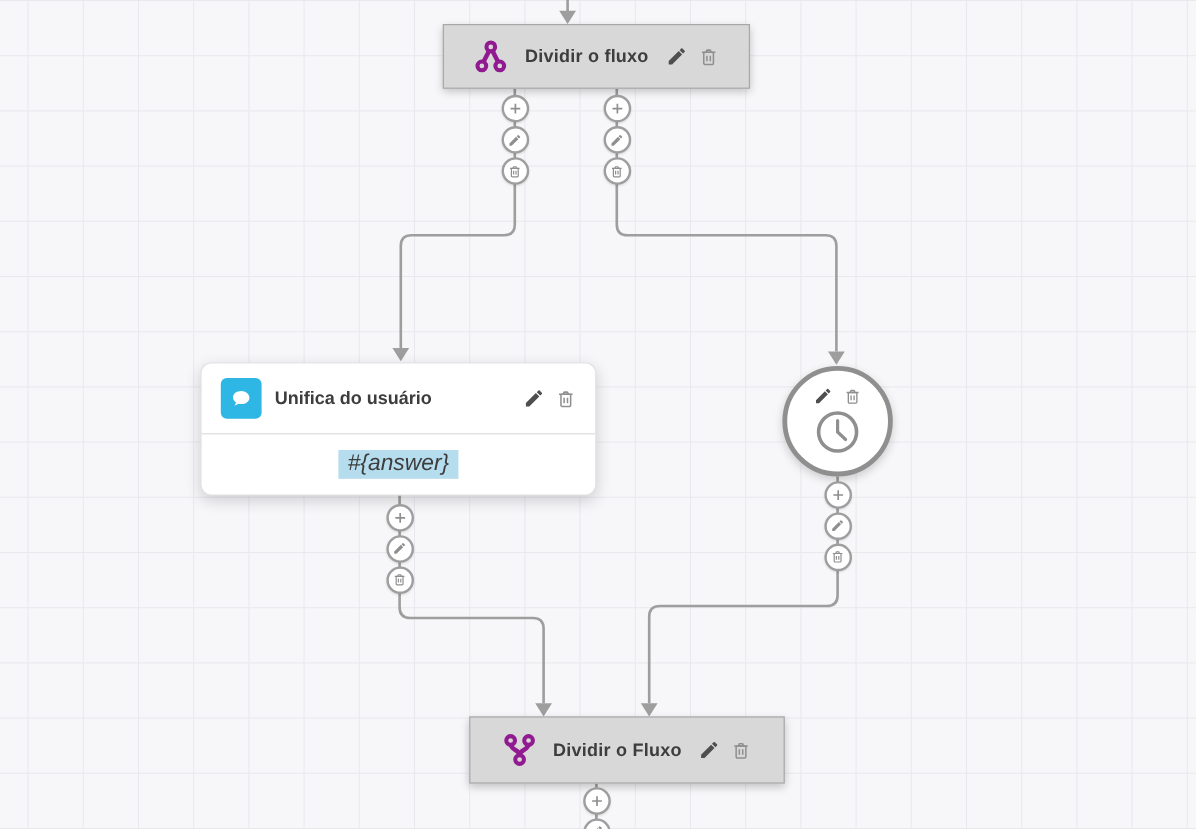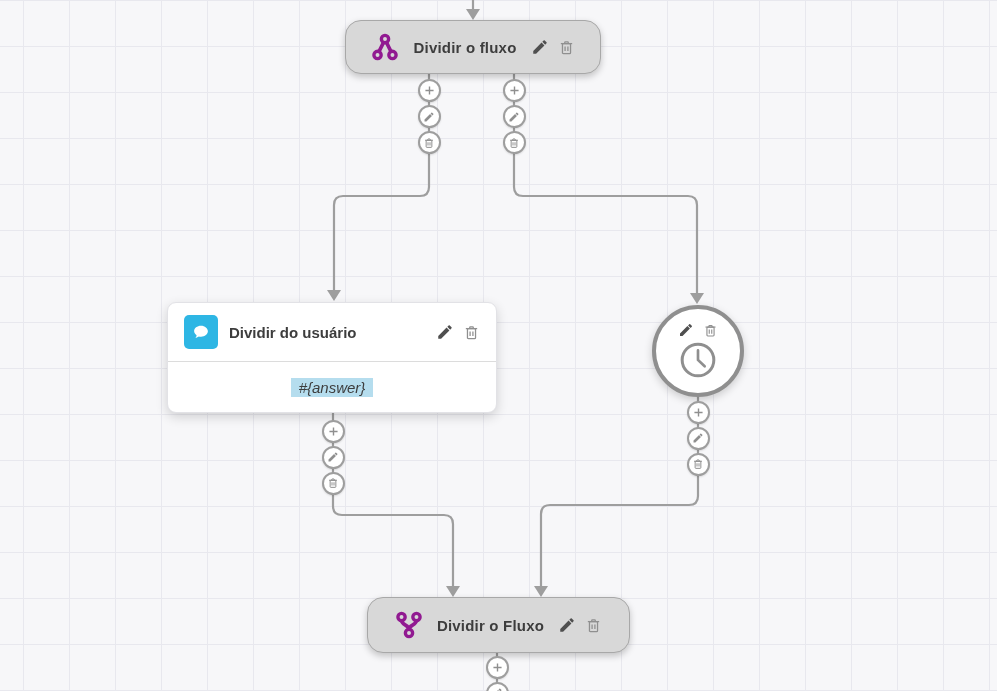--- a/index.html
+++ b/index.html
@@ -11,41 +11,41 @@
       linear-gradient(to bottom,#e8e8ee 1px,transparent 1px);
     background-size:46px 46px;
     background-position:23px 0;
     font-family:"Liberation Sans",sans-serif;
   }
   .connectors{position:absolute;left:0;top:0;}
 
   
   .gray-node{
     position:absolute;display:flex;align-items:center;justify-content:center;
-    background:#d8d8d8;border:1px solid #a8a8a8;border-radius:16px;
-    box-shadow:0 3px 7px rgba(0,0,0,.22);box-sizing:border-box;
+    background:#d8d8d8;border:1px solid #a8a8a8;border-radius:0;
+    box-shadow:0 3px 7px rgba(0,0,0,.22);box-sizing:border-box;margin-left:24px;
   }
   .node-label{font-weight:bold;font-size:15px;color:#3d3d3d;white-space:nowrap;letter-spacing:.2px;}
   .hgap{width:14px;flex:0 0 auto;}
   .sgap{width:9px;flex:0 0 auto;}
   .icon{display:flex;align-items:center;justify-content:center;flex:0 0 auto;}
   .edit-ic{color:#4f4f4f;}
   .del-ic{color:#8f8f8f;}
 
   
   .white-node{
     position:absolute;left:167px;top:302px;width:330px;
     background:#fff;border:1px solid #e2e2e6;border-radius:9px;
     box-shadow:0 4px 12px rgba(0,0,0,.16);box-sizing:border-box;
   }
   .wn-header{display:flex;align-items:center;height:58px;padding:0 16px;border-bottom:1px solid #dcdcdc;}
   .wn-title{font-weight:bold;font-size:15px;color:#3d3d3d;flex:1 1 auto;margin-left:11px;white-space:nowrap;}
   .chat-sq{width:34px;height:34px;border-radius:5px;background:#2eb6e4;display:flex;align-items:center;justify-content:center;flex:0 0 auto;}
   .wn-body{height:50px;display:flex;align-items:center;justify-content:center;}
-  .var-chip{font-style:italic;font-size:15px;color:#3d3d3d;background:#b5ddee;padding:1px 8px;}
+  .var-chip{font-style:italic;font-size:19px;color:#3d3d3d;background:#b5ddee;padding:1px 8px;}
 
   
   .clock-node{
     position:absolute;left:652px;top:305px;width:92px;height:92px;border-radius:50%;
     background:#fff;border:4px solid #8f8f8f;box-sizing:border-box;
     box-shadow:0 3px 8px rgba(0,0,0,.18);
     display:flex;flex-direction:column;align-items:center;
   }
   .cn-actions{display:flex;gap:9px;margin-top:13px;align-items:center;}
 
@@ -167,21 +167,21 @@
     </div>
   </div>
 
   <div class="white-node">
     <div class="wn-header">
       <span class="chat-sq">
         <svg width="22" height="22" viewBox="0 0 24 24" fill="#ffffff">
           <path d="M12 5.2c-4.2 0-7.5 2.6-7.5 5.8 0 1.8 1 3.4 2.7 4.5-.1 1-.5 2.1-1.4 2.9 1.5-.2 2.8-.9 3.7-1.5.8.2 1.6.3 2.5.3 4.2 0 7.5-2.6 7.5-5.9S16.2 5.2 12 5.2z"></path>
         </svg>
       </span>
-      <span class="wn-title">Dividir do usuário</span>
+      <span class="wn-title">Unifica do usuário</span>
       <span class="icon edit-ic">
         <svg width="18" height="18" viewBox="0 0 24 24" fill="currentColor">
             <path d="M3 17.2V21h3.8L17.9 9.9l-3.8-3.8L3 17.2zM20.7 7.1c.4-.4.4-1 0-1.4l-2.4-2.4c-.4-.4-1-.4-1.4 0l-1.8 1.8 3.8 3.8 1.8-1.8z"></path>
           </svg>
       </span>
       <span class="sgap"></span>
       <span class="icon del-ic">
         <svg width="17" height="17" viewBox="0 0 24 24" fill="none" stroke="currentColor" stroke-width="1.8">
             <path d="M4 6.5h16"></path>
             <path d="M9.5 6.5V4.8c0-.5.4-.9.9-.9h3.2c.5 0 .9.4.9.9v1.7"></path>

